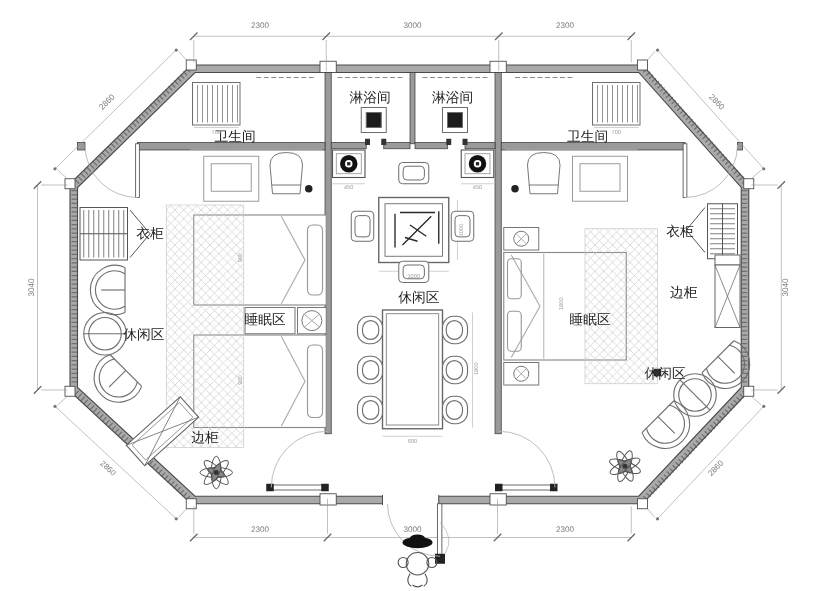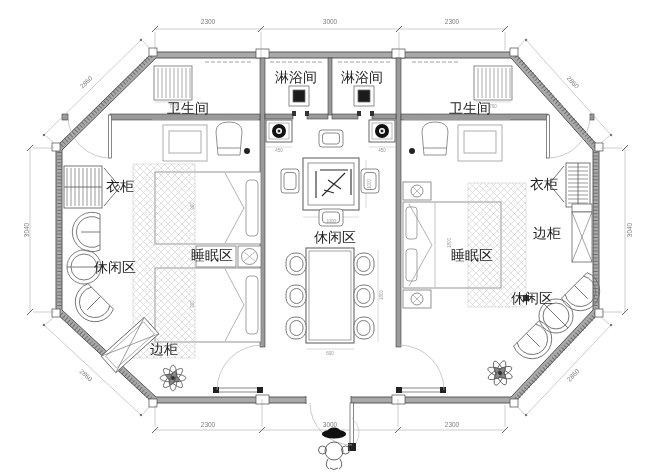--- a/index.html
+++ b/index.html
@@ -1,20 +1,20 @@
 <!DOCTYPE html>
 <html><head>
 <meta charset="utf-8">
 <style>
   html,body{margin:0;padding:0;background:#fff;}
   .canvas{position:relative;width:651px;height:473px;background:#fff;overflow:hidden;
           font-family:"Liberation Sans","DejaVu Sans",sans-serif;}
   .canvas svg{position:absolute;left:0;top:0;}
   .layer{position:absolute;left:0;top:0;width:651px;height:473px;}
-  .lbl{position:absolute;font-size:14px;color:#1d1d1d;white-space:nowrap;
+  .lbl{position:absolute;font-size:11px;color:#1d1d1d;white-space:nowrap;
        transform:translate(-50%,-50%);letter-spacing:0;}
   .dim{position:absolute;font-size:6.5px;color:#7d7d7d;white-space:nowrap;
        transform:translate(-50%,-50%);}
   .dimsm{position:absolute;font-size:4.5px;color:#999;white-space:nowrap;
        transform:translate(-50%,-50%);}
 </style>
 </head>
 <body>
 
 <div class="canvas">

